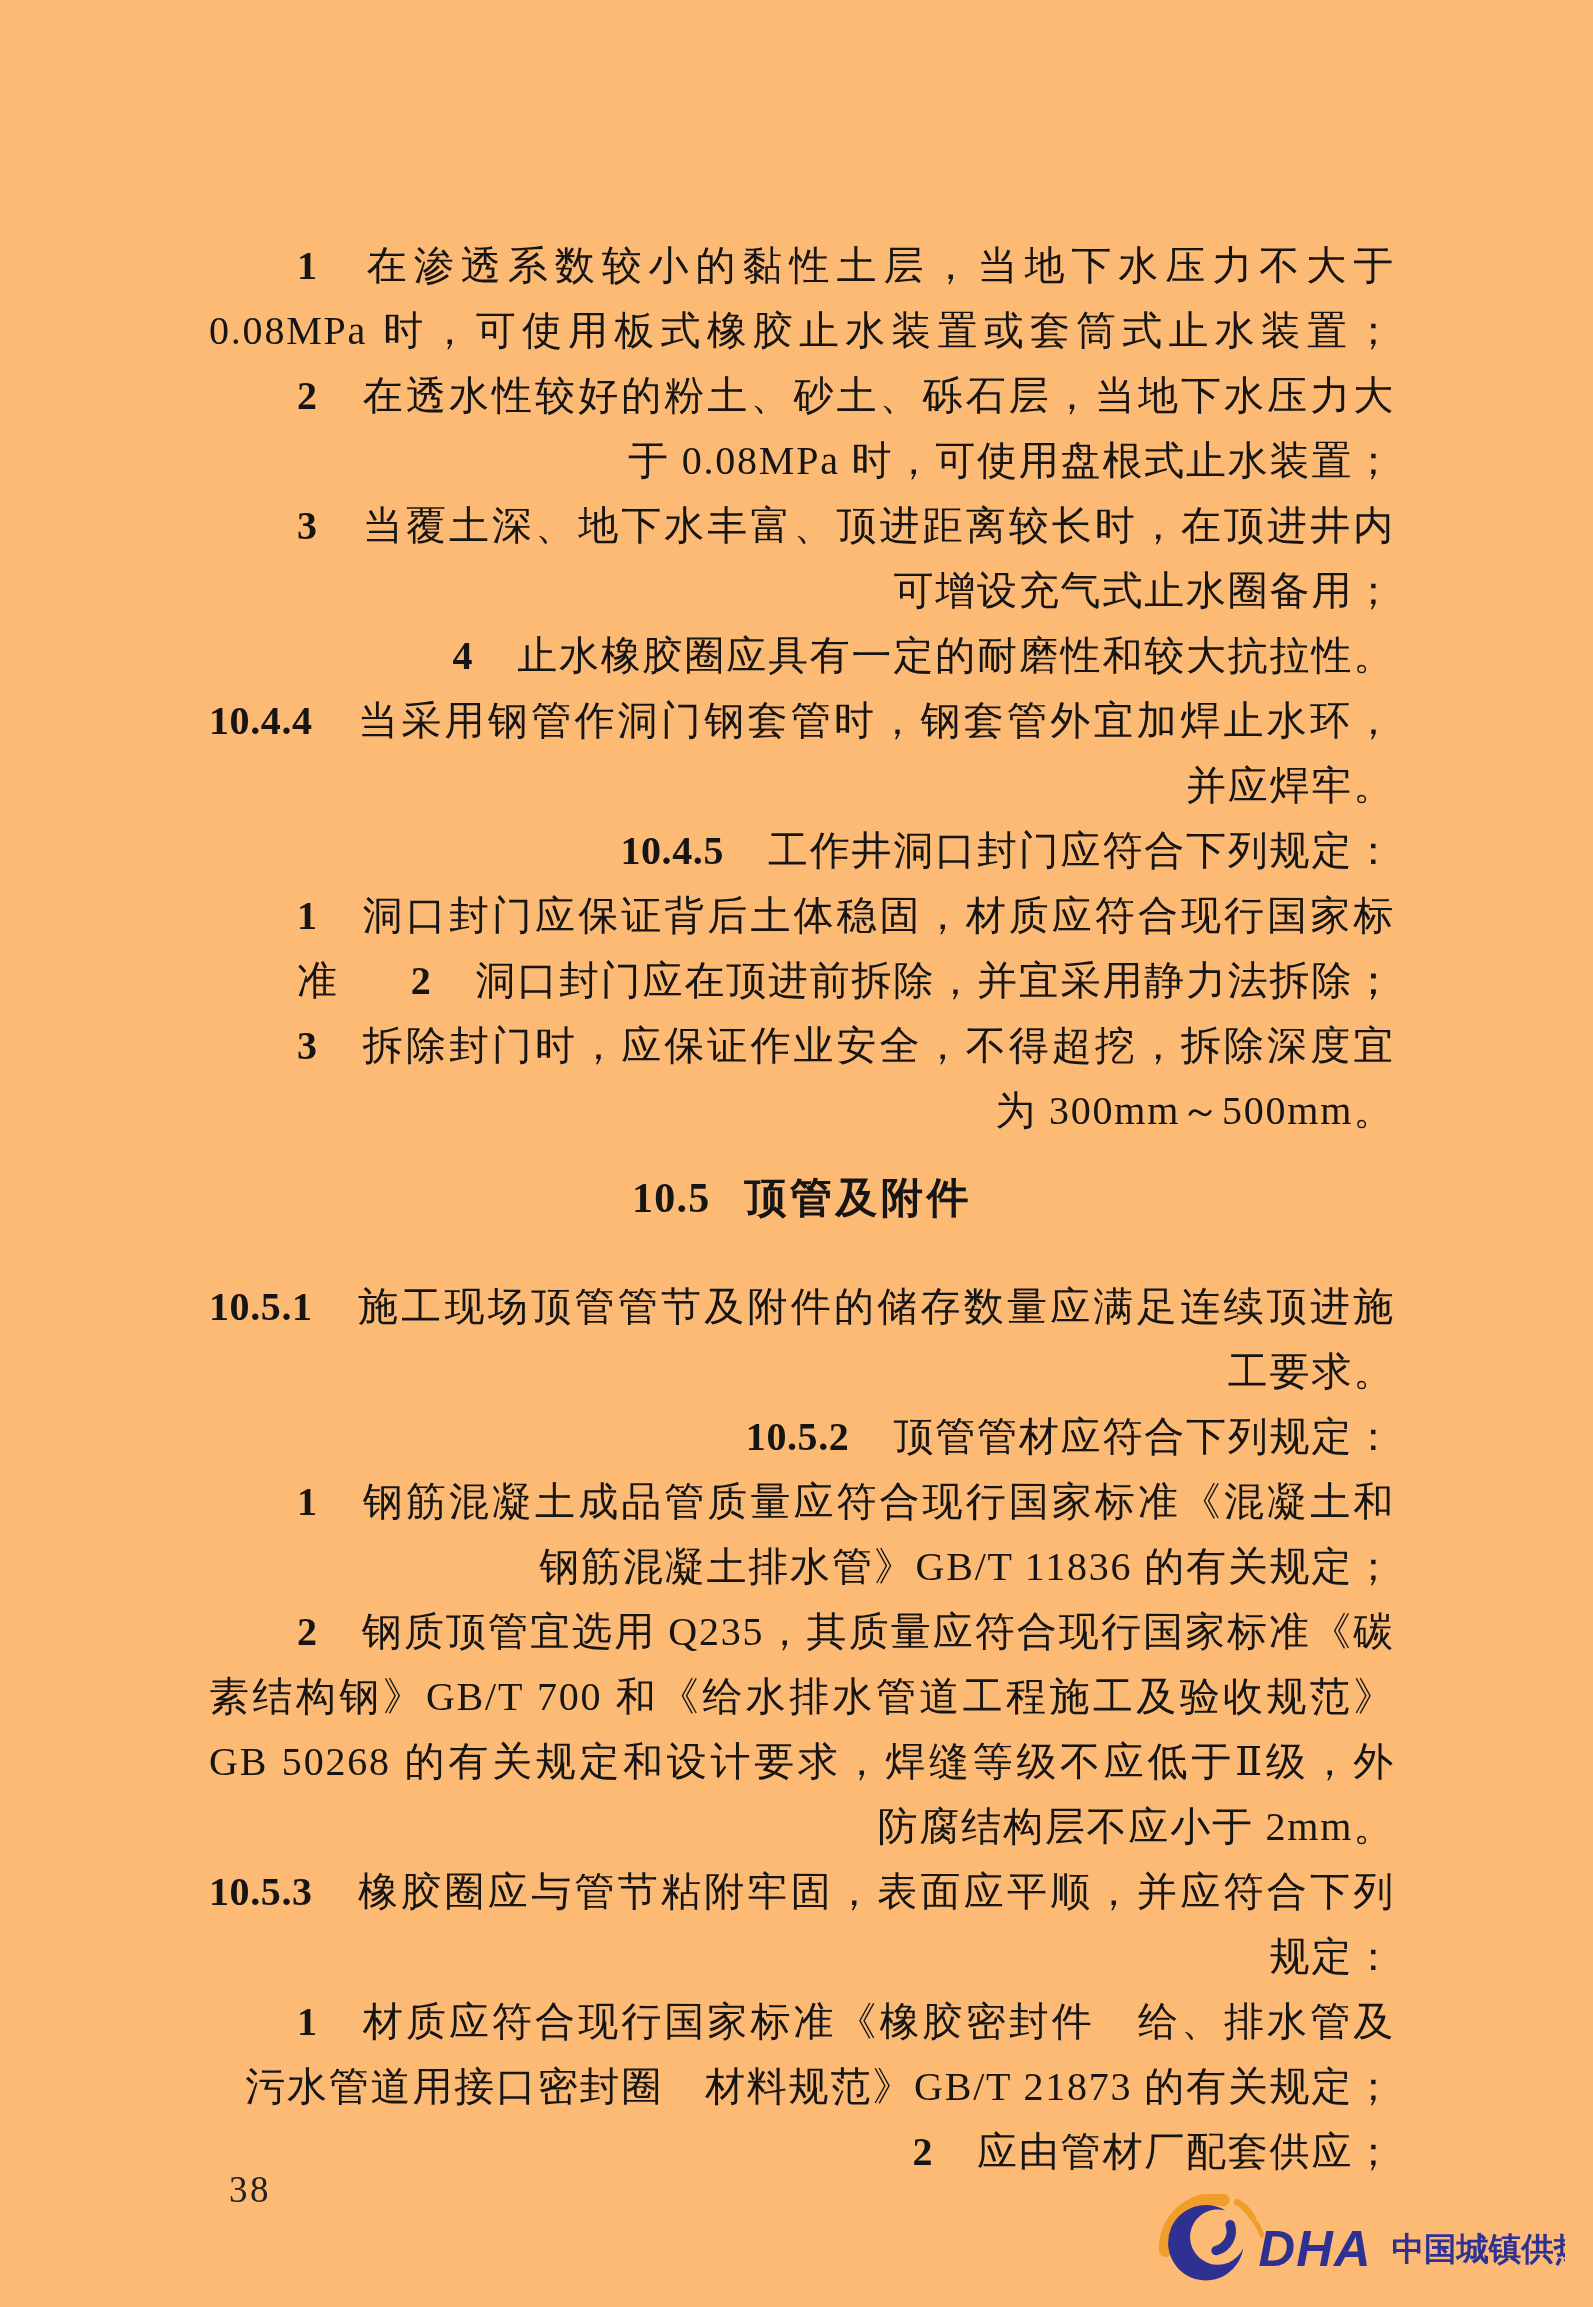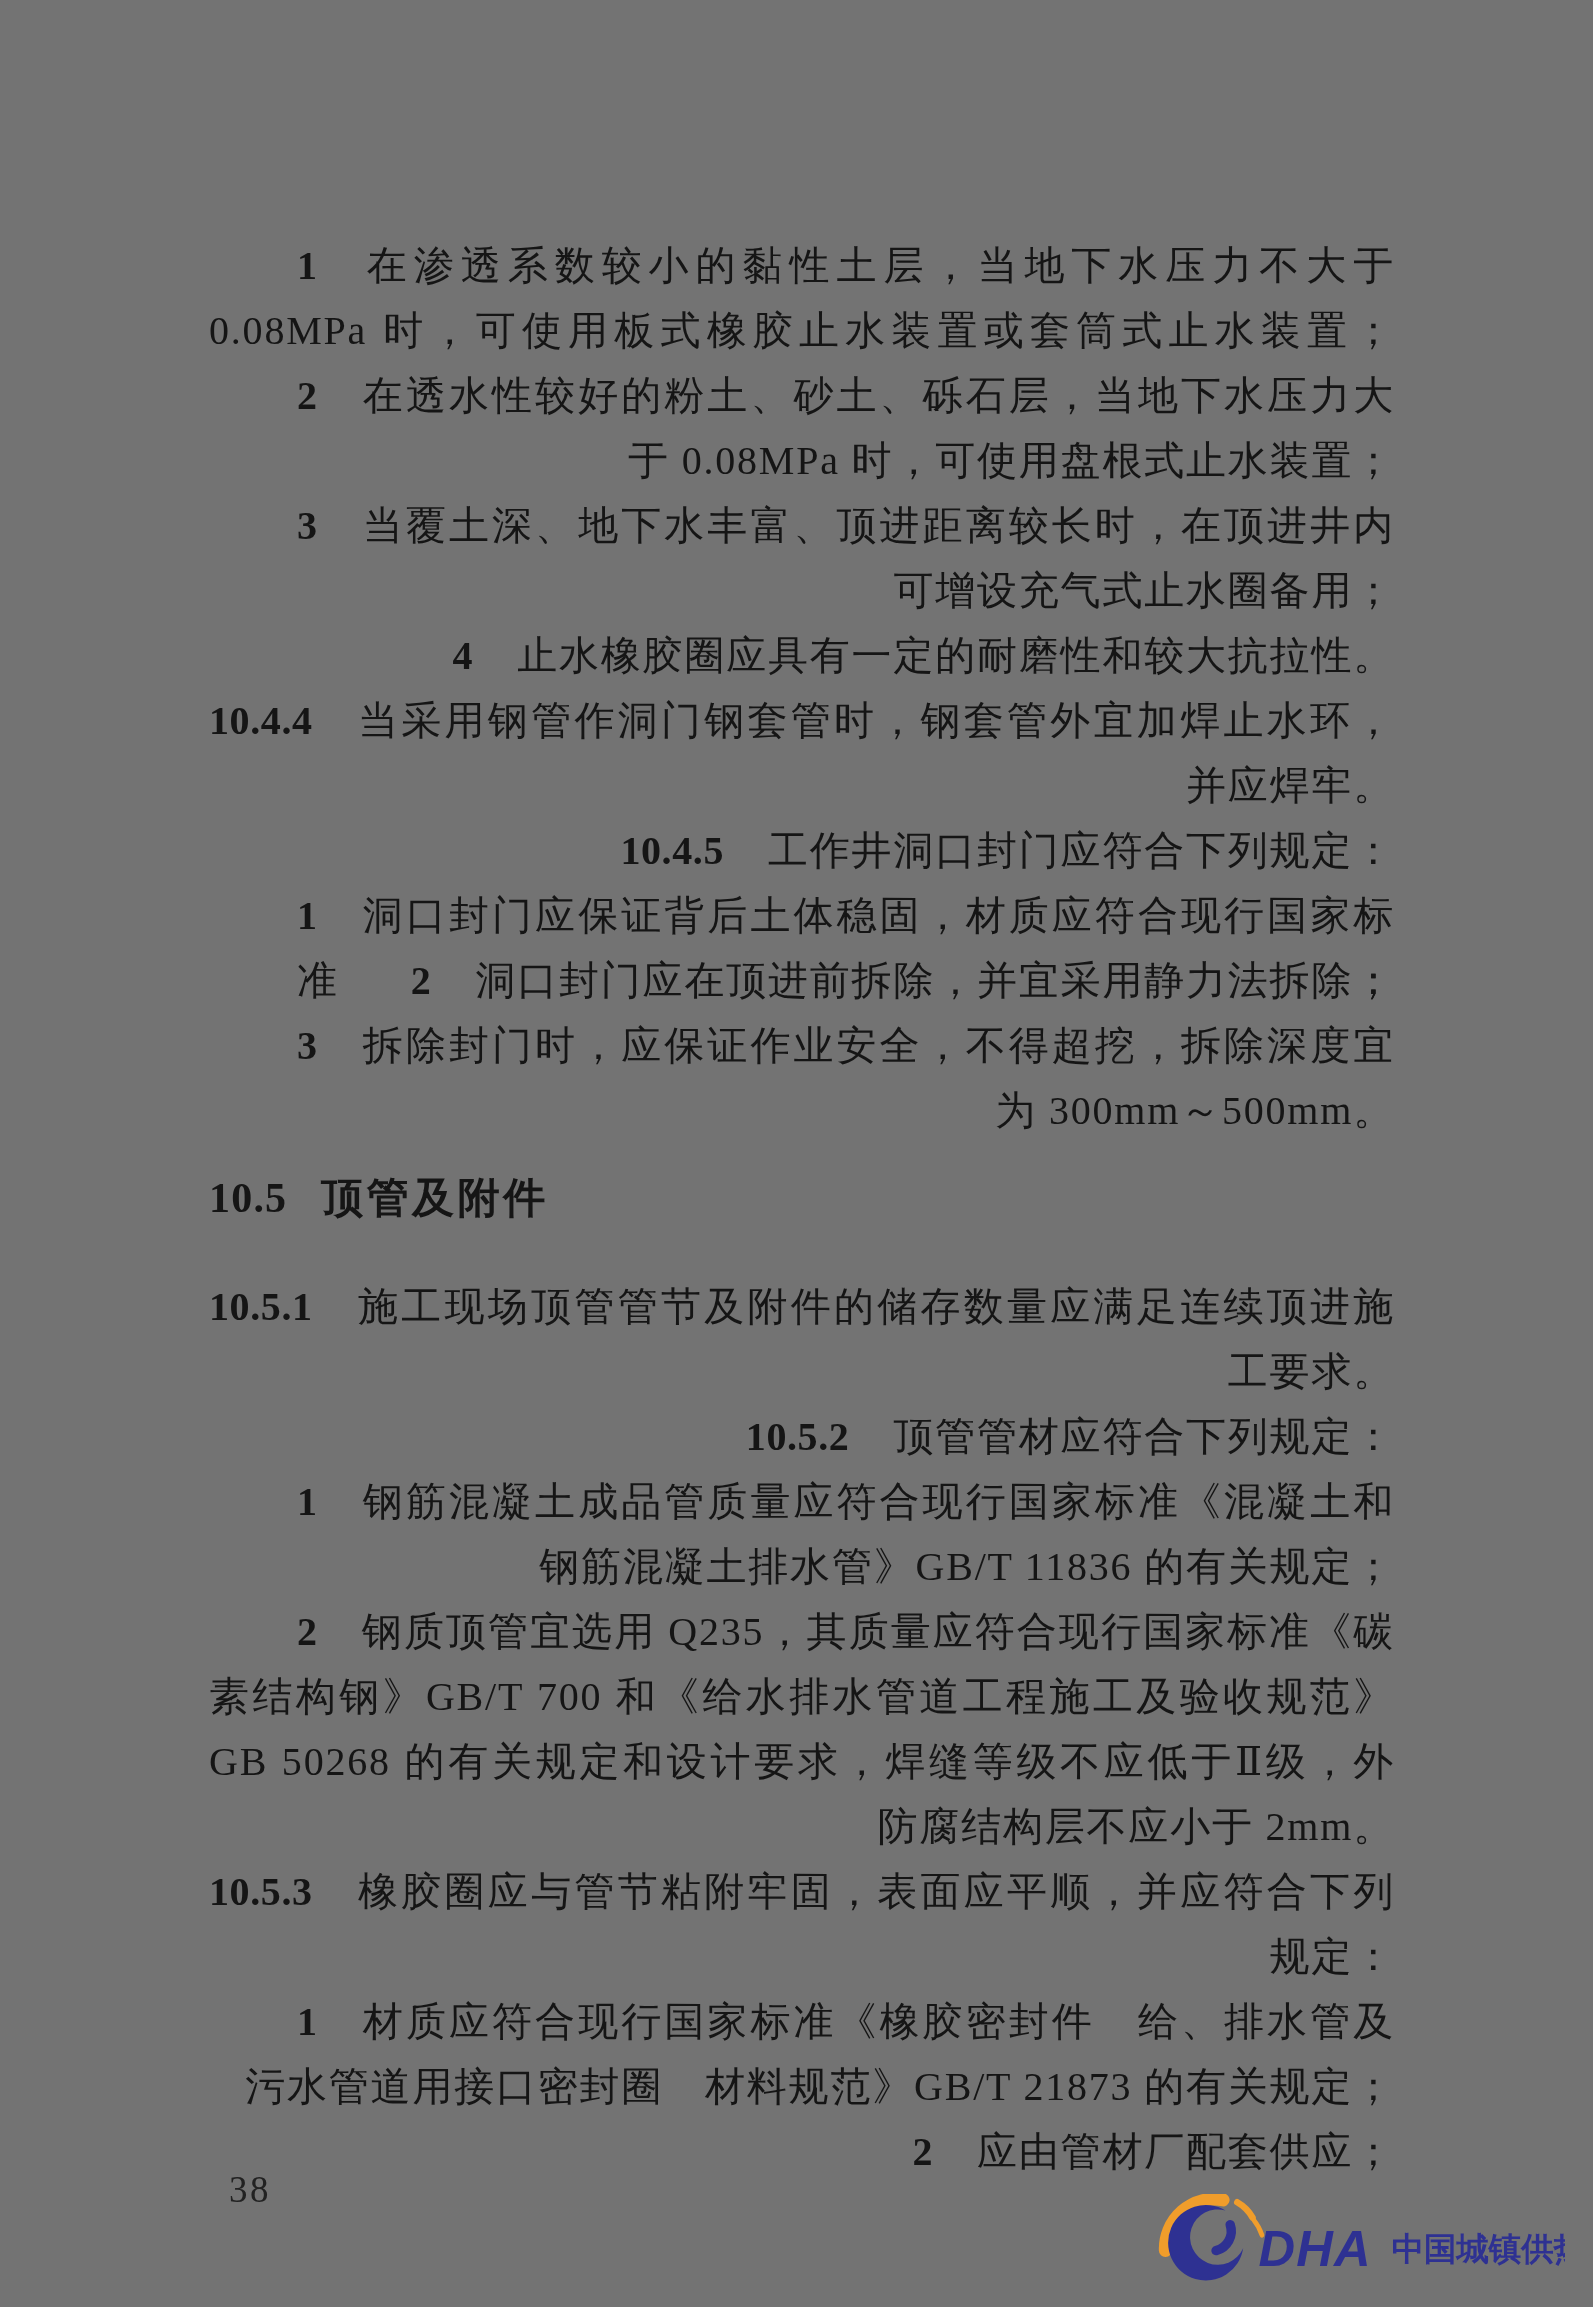--- a/index.html
+++ b/index.html
@@ -1,19 +1,19 @@
 <!DOCTYPE html>
 <html lang="zh" style="font-size:9.4px"><head>
 <meta charset="utf-8">
 <style>
   html,body{margin:0;padding:0;background:#e8e8e8;}
   #page{
     position:relative;
     width:1593px;height:2307px;
-    background:#737373;
+    background:#fdba74;
     overflow:hidden;
     font-family:"Liberation Serif","DejaVu Serif",serif;
     color:#151515;
   }
   #content{
     position:absolute;
     left:209px;top:233px;
     width:1186px;
   }
   .line{
@@ -35,21 +35,21 @@
     font-weight:bold;
     letter-spacing:0.6px;
   }
   .gap{display:inline-block;width:44px;}
   .sec-heading{
     font-size:42px;
     line-height:65px;
     height:65px;
     margin-top:22.4px;
     margin-bottom:44px;
-    text-align:left;
+    text-align:center;
     font-weight:bold;
   }
   .sec-heading .hnum{
     font-weight:bold;
     letter-spacing:1.2px;
   }
   .sec-heading .hgap{display:inline-block;width:34px;}
   .sec-heading .htitle{
     font-family:"Liberation Sans","DejaVu Sans",sans-serif;
     letter-spacing:3.5px;

